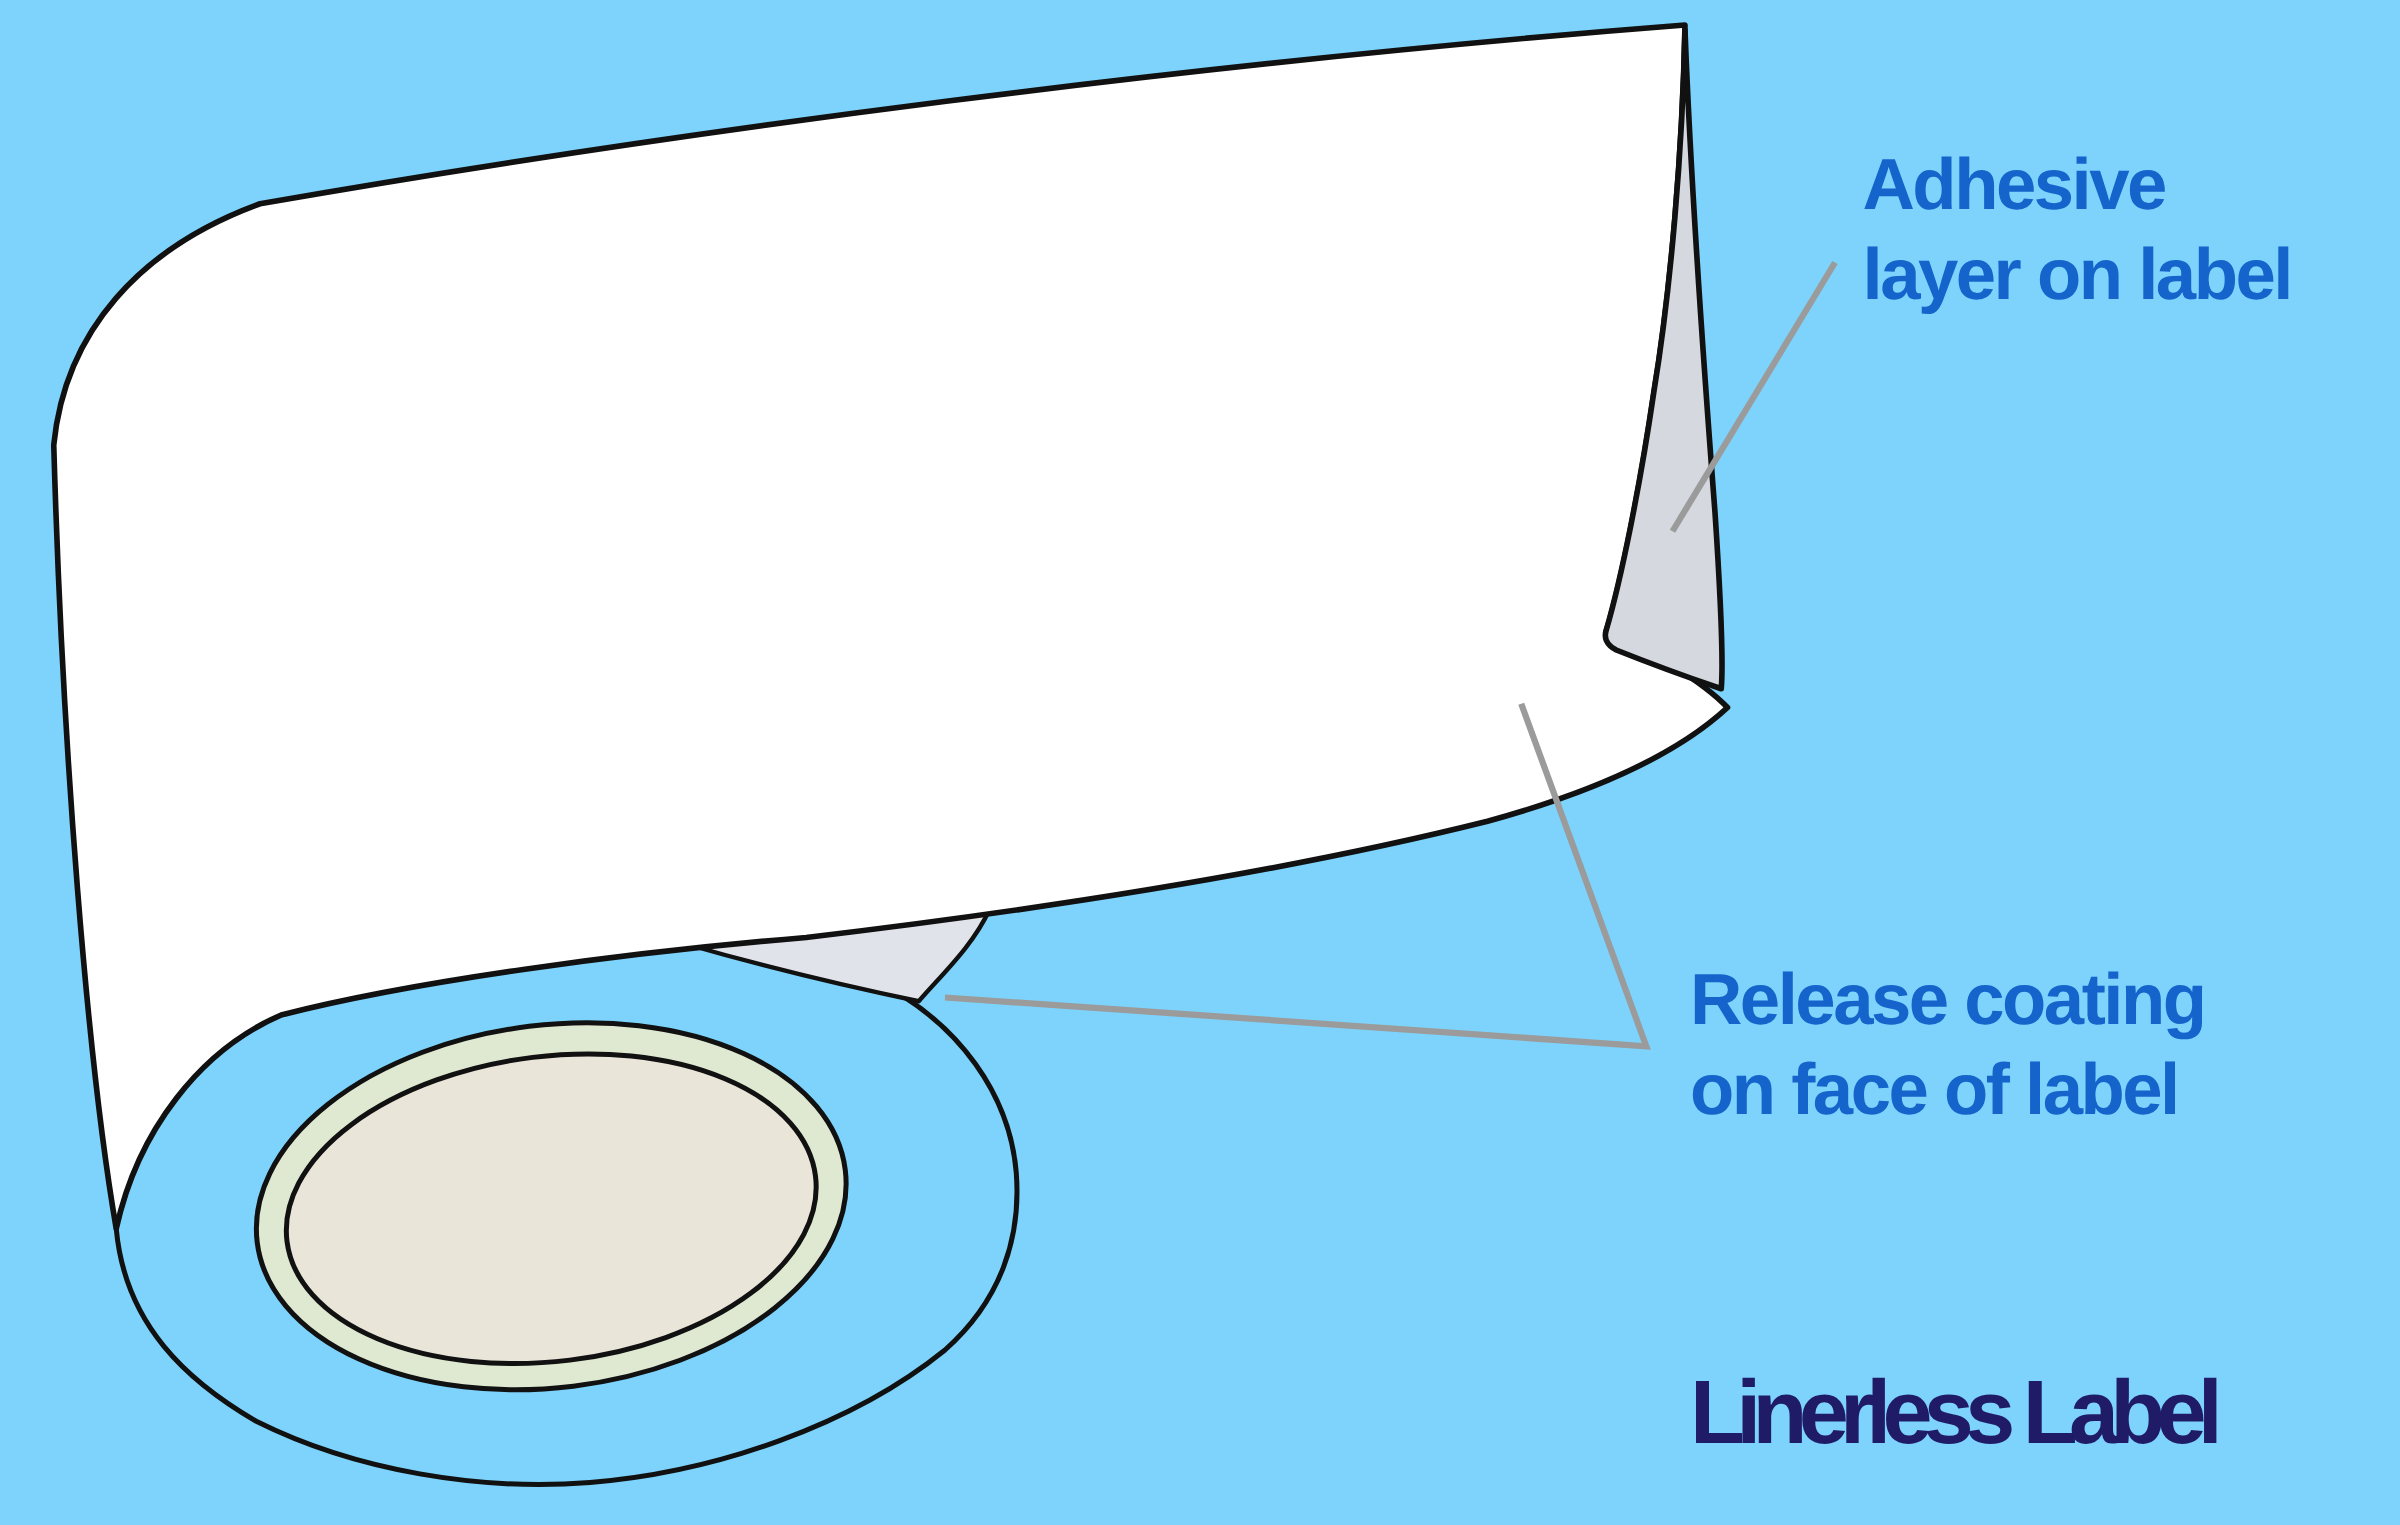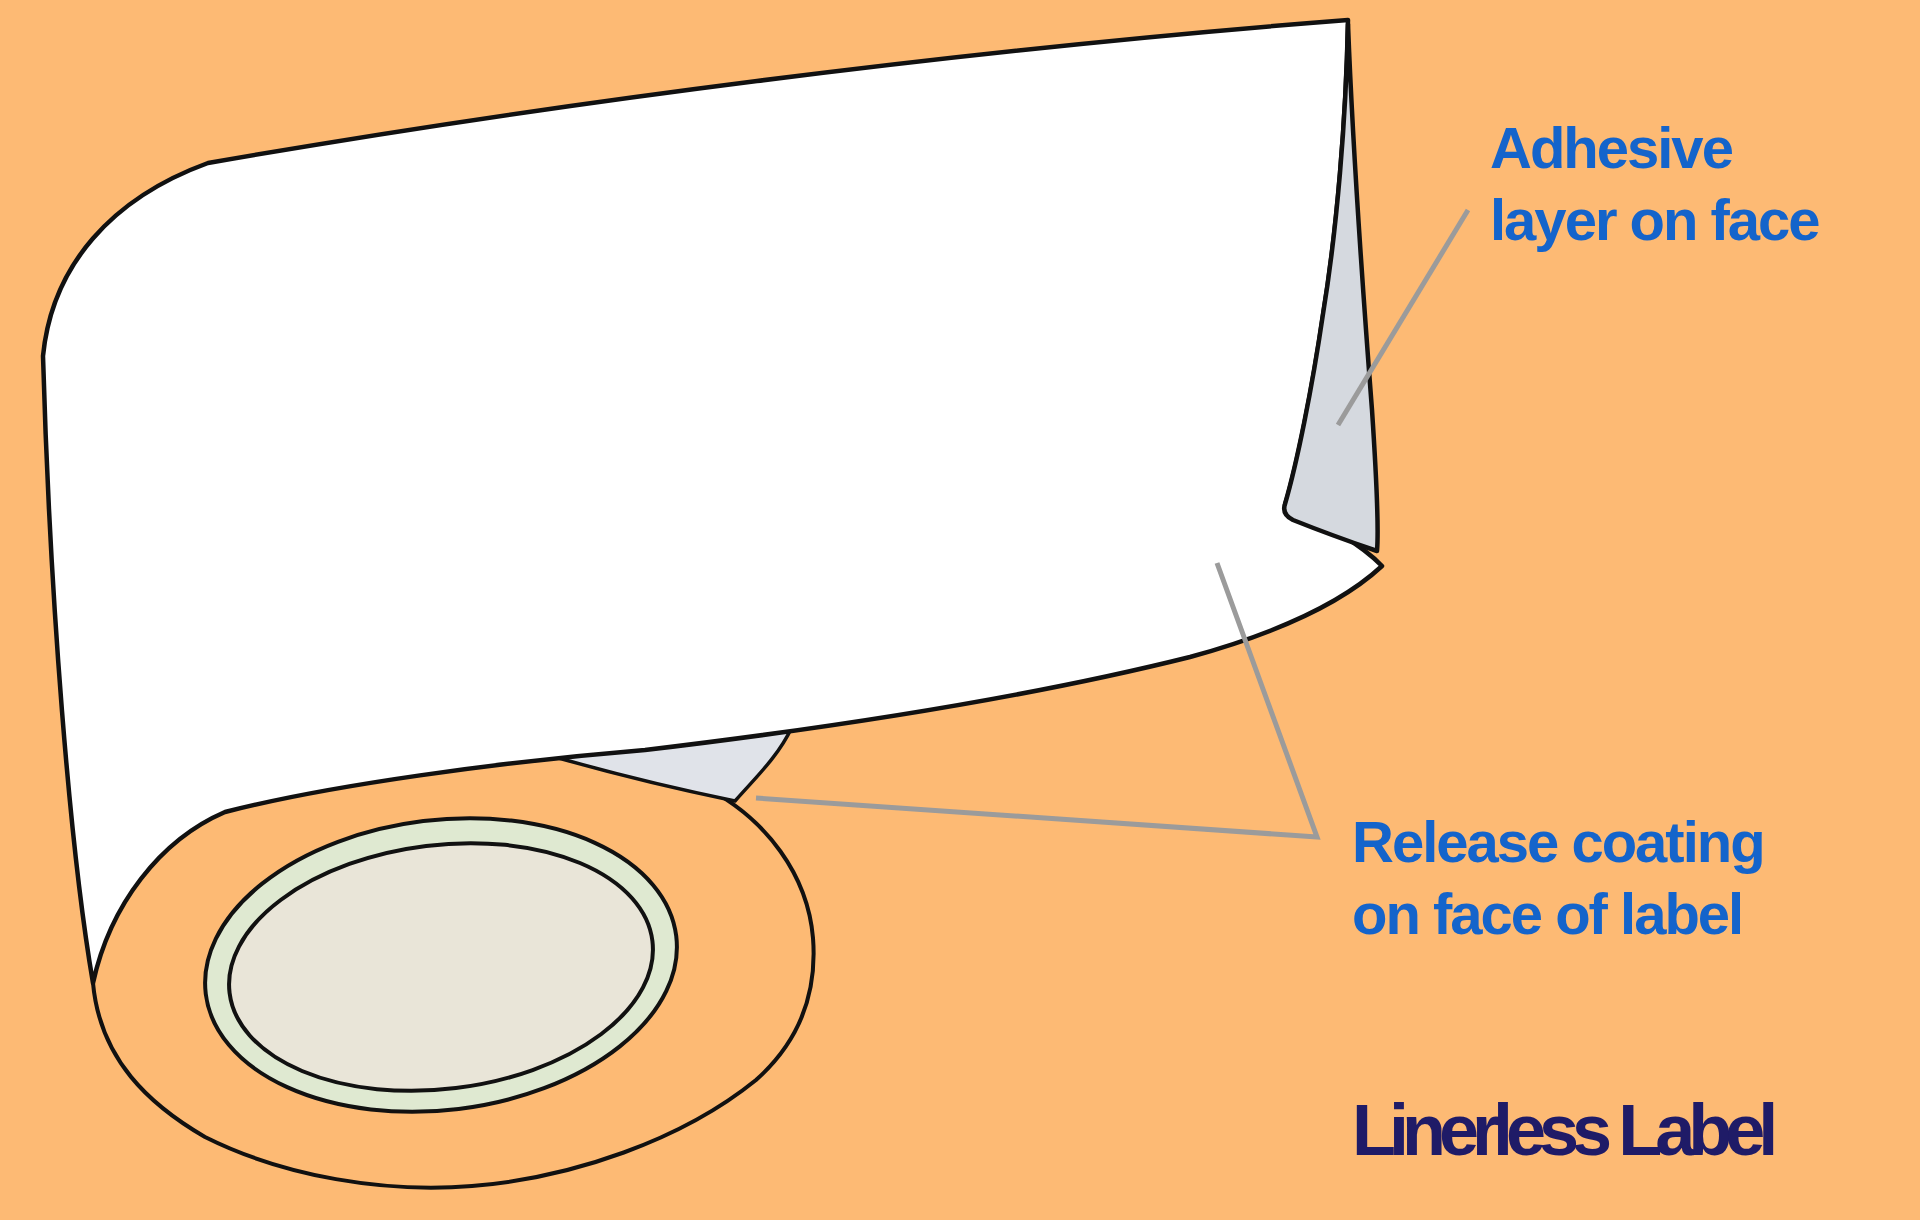--- a/index.html
+++ b/index.html
@@ -8,21 +8,21 @@
     background: #ffffff;
     width: 1920px;
     height: 1220px;
     overflow: hidden;
     font-family: "Liberation Sans", sans-serif;
   }
   .stage {
     position: relative;
     width: 1920px;
     height: 1220px;
-    background: #fdba74;
+    background: #7dd3fc;
   }
   svg.illustration {
     position: absolute;
     left: 0;
     top: 0;
   }
   .thin-ink {
     stroke: #111111;
     stroke-width: 4;
     fill: none;
@@ -36,21 +36,21 @@
   .callout {
     position: absolute;
     color: #1464cb;
     font-weight: 700;
     font-size: 58px;
     letter-spacing: -2px;
     line-height: 72px;
     white-space: nowrap;
   }
   .callout-adhesive { left: 1490px; top: 112px; }
-  .callout-release  { left: 1352px; top: 806px; }
+  .callout-release  { left: 1352px; top: 764px; }
   .page-title {
     position: absolute;
     left: 1352px;
     top: 1090px;
     color: #1f1b67;
     font-weight: 700;
     font-size: 72px;
     letter-spacing: -7px;
     line-height: 80px;
     white-space: nowrap;
@@ -100,21 +100,21 @@
              C 1297 463, 1312 389, 1323 314
              C 1337 229, 1346 119, 1348 24 Z" fill="#d5d9df"></path>
 
     <line class="leader" x1="1338" y1="425" x2="1468" y2="210"></line>
 
     <path class="leader" d="M 1217 563 L 1317 837 L 756 798"></path>
   </svg>
 
   <div class="callout callout-adhesive">
     <div>Adhesive</div>
-    <div>layer on face</div>
+    <div>layer on label</div>
   </div>
 
   <div class="callout callout-release">
     <div>Release coating</div>
     <div>on face of label</div>
   </div>
 
   <div class="page-title">Linerless Label</div>
 
 </div>

